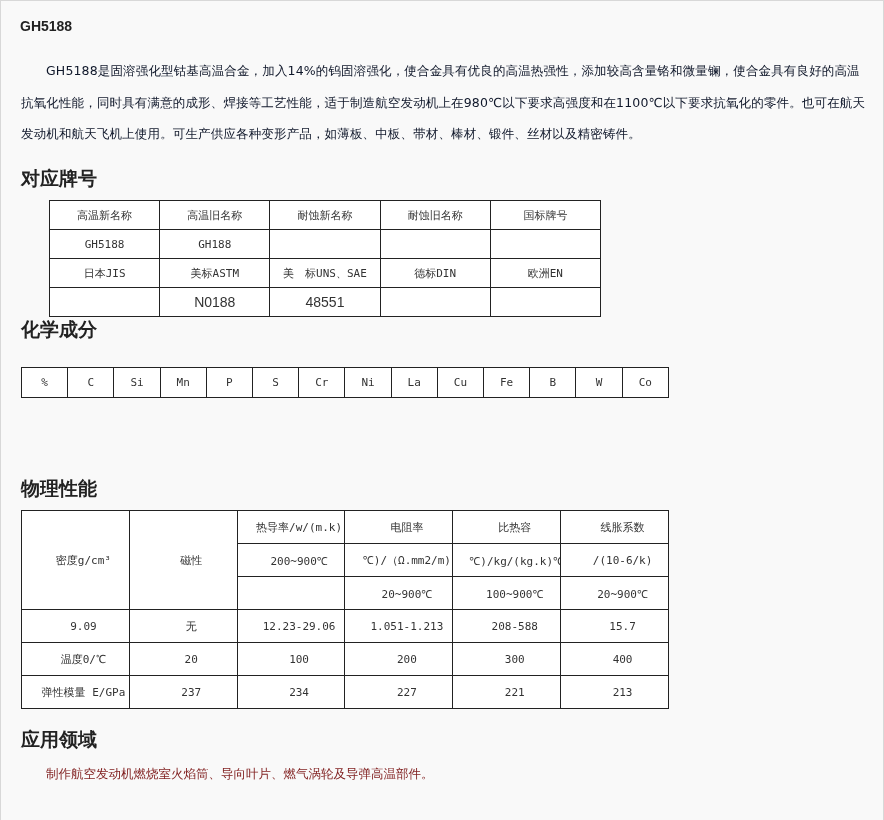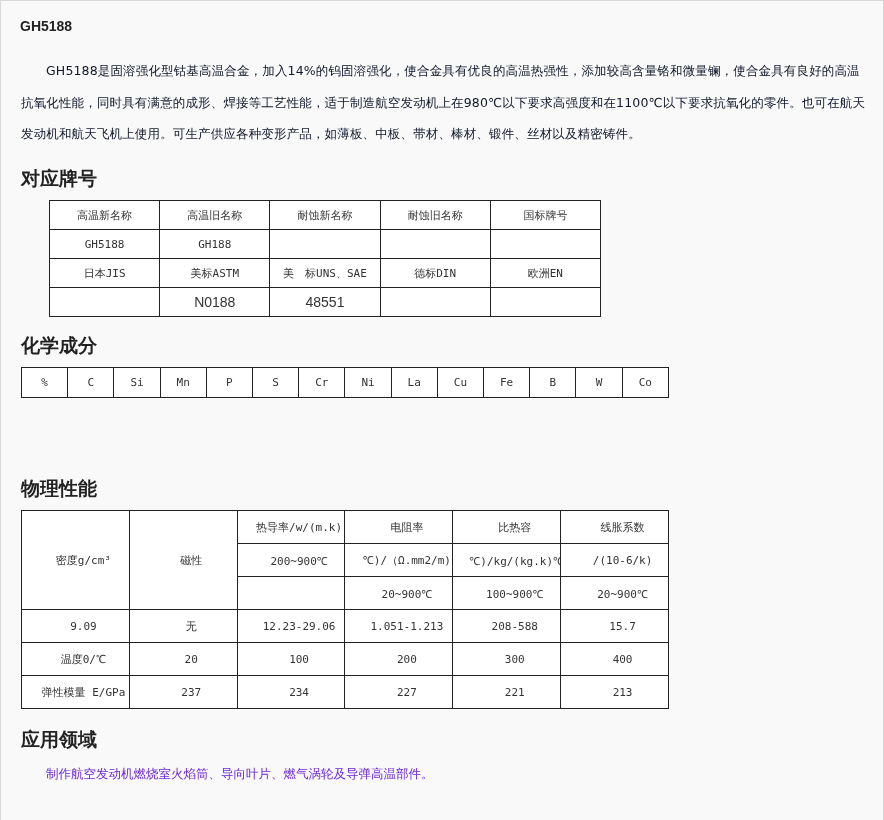--- a/index.html
+++ b/index.html
@@ -45,21 +45,21 @@
   #grade-table { left:20px; top:199px; width:552px;margin-left:28px; }
   #grade-table td { height:28px; }
   #grade-table td.cjk { font-family:"DejaVu Sans", sans-serif; font-size:11px; }
   #grade-table td.sans { font-family:"Liberation Sans", sans-serif; font-size:14px; }
   #chem-table { left:20px; top:366px; width:648px; }
   #chem-table td { height:29px; }
   #phys-table { left:20px; top:509px; width:648px; }
   #phys-table td { height:32px;padding-left:16px; }
   .apps {
     position:absolute; left:45px; top:765px;
-    font-size:12.5px; color:#6d28d9;
+    font-size:12.5px; color:#7f1d1d;
   }
 </style>
 </head>
 <body>
 
 <div class="page">
 
   <div class="title">GH5188</div>
 
   <p class="intro" style="margin:0">GH5188是固溶强化型钴基高温合金，加入14%的钨固溶强化，使合金具有优良的高温热强性，添加较高含量铬和微量镧，使合金具有良好的高温抗氧化性能，同时具有满意的成形、焊接等工艺性能，适于制造航空发动机上在980℃以下要求高强度和在1100℃以下要求抗氧化的零件。也可在航天发动机和航天飞机上使用。可生产供应各种变形产品，如薄板、中板、带材、棒材、锻件、丝材以及精密铸件。</p>
@@ -91,21 +91,21 @@
     <tr>
       <td class="sans"></td>
       <td class="sans">N0188</td>
       <td class="sans">48551</td>
       <td class="sans"></td>
       <td class="sans"></td>
     </tr>
   </tbody>
     </table>
 
-  <div class="h2" style="top:332px">化学成分</div>
+  <div class="h2" style="top:316px">化学成分</div>
   <table id="chem-table">
     <tbody>
         <tr id="chem-header">
           <td>%</td>
           <td>C</td>
           <td>Si</td>
           <td>Mn</td>
           <td>P</td>
           <td>S</td>
           <td>Cr</td>

